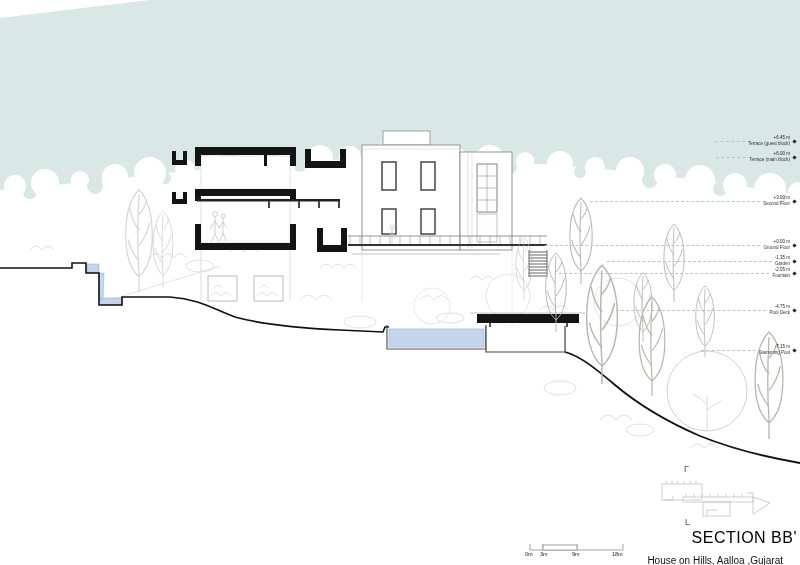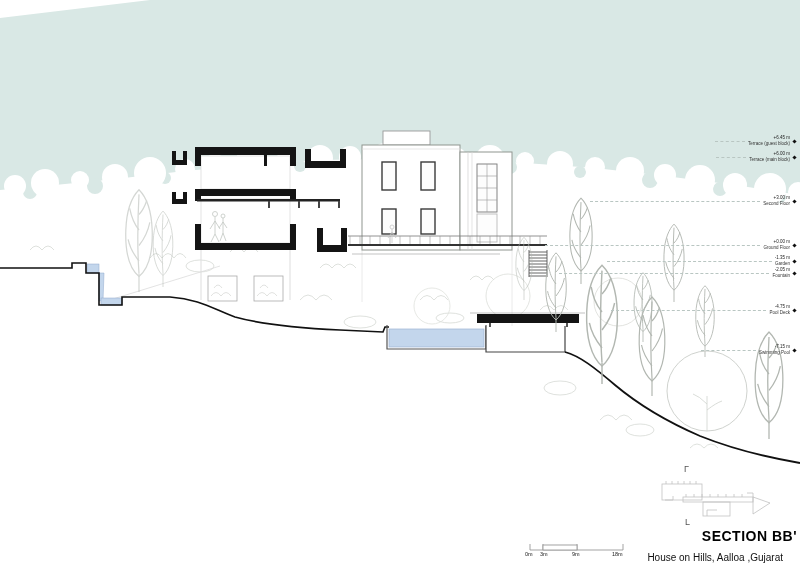--- a/index.html
+++ b/index.html
@@ -8,21 +8,21 @@
   #art{position:absolute;left:0;top:0;}
   
   .lvl{position:absolute;right:4px;display:flex;align-items:center;}
   .lvl .leader{border-top:1px dashed #b9c6c2;height:0;margin-right:3px;}
   .lvl .txt{text-align:right;font-size:4.5px;line-height:1.35;color:#222;white-space:nowrap;}
   .lvl .txt .elev{display:block;}
   .lvl .txt .nm{display:block;color:#333;}
   .diamond{width:3px;height:3px;background:#111;transform:rotate(45deg);margin-left:3px;flex:0 0 auto;}
   
   #titleblock{position:absolute;right:3px;top:529px;text-align:right;}
-  #title{font-size:14px;font-weight:bold;color:#000;letter-spacing:.5px;line-height:1.1;}
+  #title{font-size:16px;font-weight:normal;color:#000;letter-spacing:.5px;line-height:1.1;}
   #subtitle{font-size:10px;color:#111;padding-right:14px;margin-top:8px;}
   
   .kpmark{position:absolute;font-size:9px;color:#555;}
   
   .sclbl{position:absolute;font-size:5.5px;color:#222;}
 </style>
 </head>
 <body>
 
 <div id="canvas">

